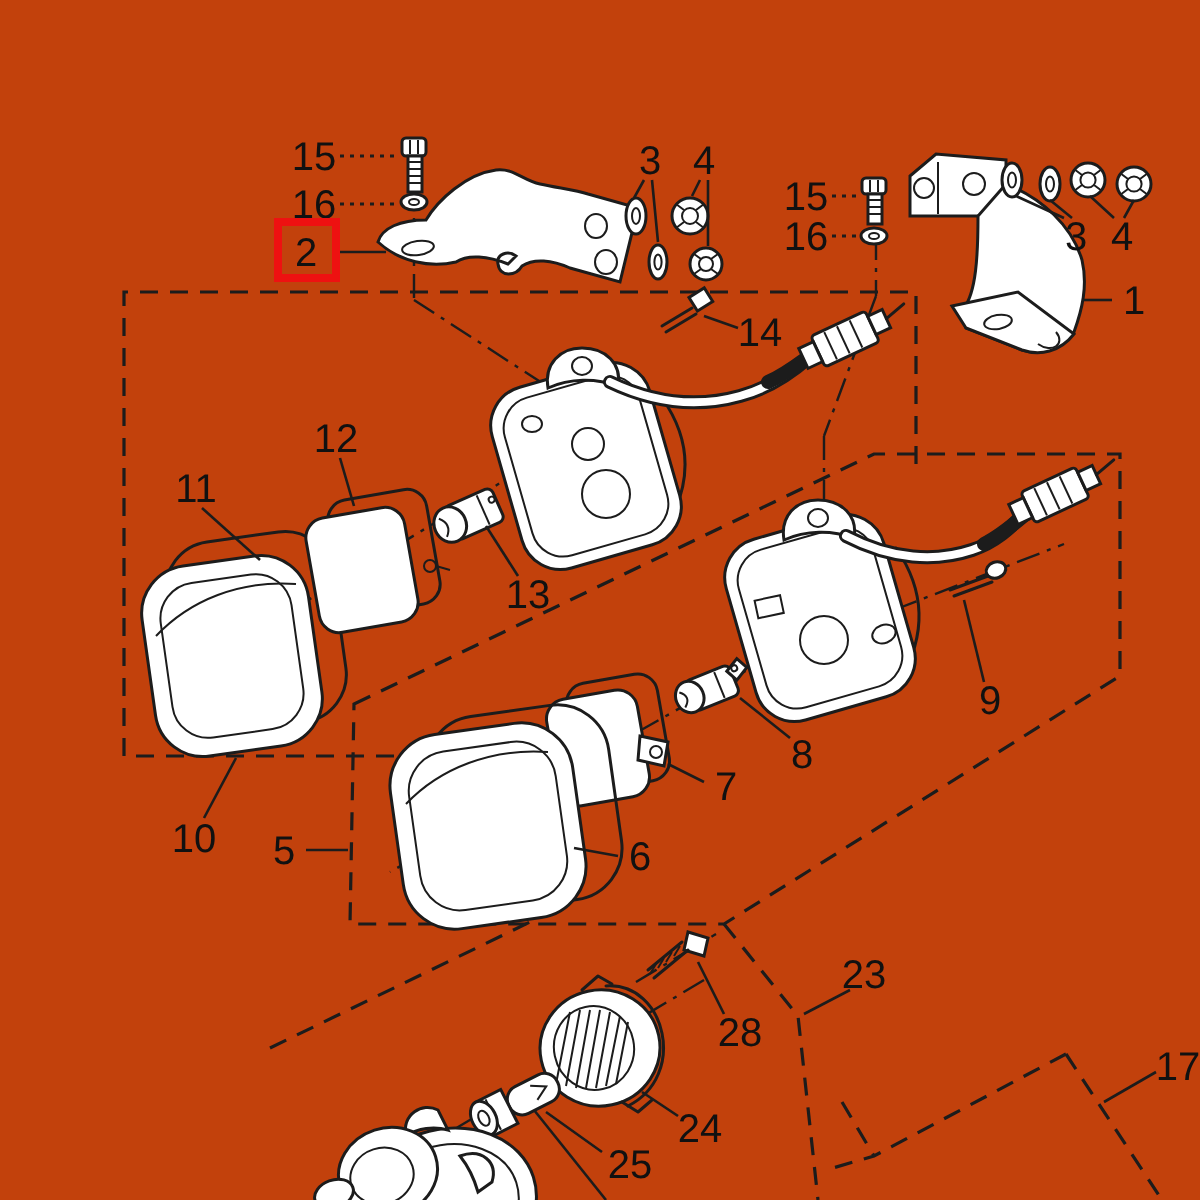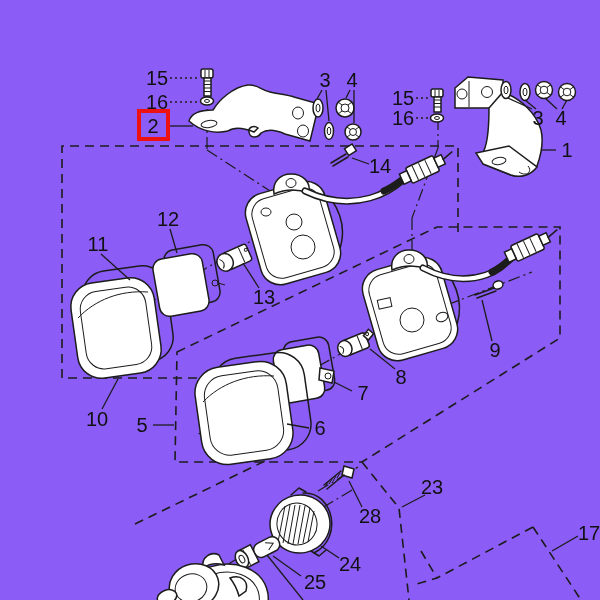--- a/index.html
+++ b/index.html
@@ -1,16 +1,16 @@
 <!DOCTYPE html>
 <html><head>
 <meta charset="utf-8">
 <style>
   html,body{margin:0;padding:0;background:#fff;}
-  .stage{width:600px;height:600px;background:#8b5cf6;position:relative;overflow:hidden;text-align:right;}
+  .stage{width:600px;height:600px;background:#c2410c;position:relative;overflow:hidden;text-align:right;}
   svg{display:block;}
   .ln{stroke:#1c1c1c;fill:none;stroke-width:1.5;stroke-linecap:round;stroke-linejoin:round;}
   .thin{stroke:#1c1c1c;fill:none;stroke-width:1;}
   .dash{stroke:#1c1c1c;fill:none;stroke-width:1.6;stroke-dasharray:9 6;}
   .cline{stroke:#1c1c1c;fill:none;stroke-width:1.2;stroke-dasharray:12 4 2 4;}
   .leader{stroke:#1c1c1c;fill:none;stroke-width:1.3;}
   .dotlead{stroke:#1c1c1c;fill:none;stroke-width:1.4;stroke-dasharray:2 3;}
   .callout{font-family:"Liberation Sans",sans-serif;font-size:20px;fill:#111;text-anchor:middle;}
   .wire-o{stroke:#1c1c1c;fill:none;stroke-width:7;stroke-linecap:round;}
   .wire-i{stroke:#ffffff;fill:none;stroke-width:4;stroke-linecap:round;}

